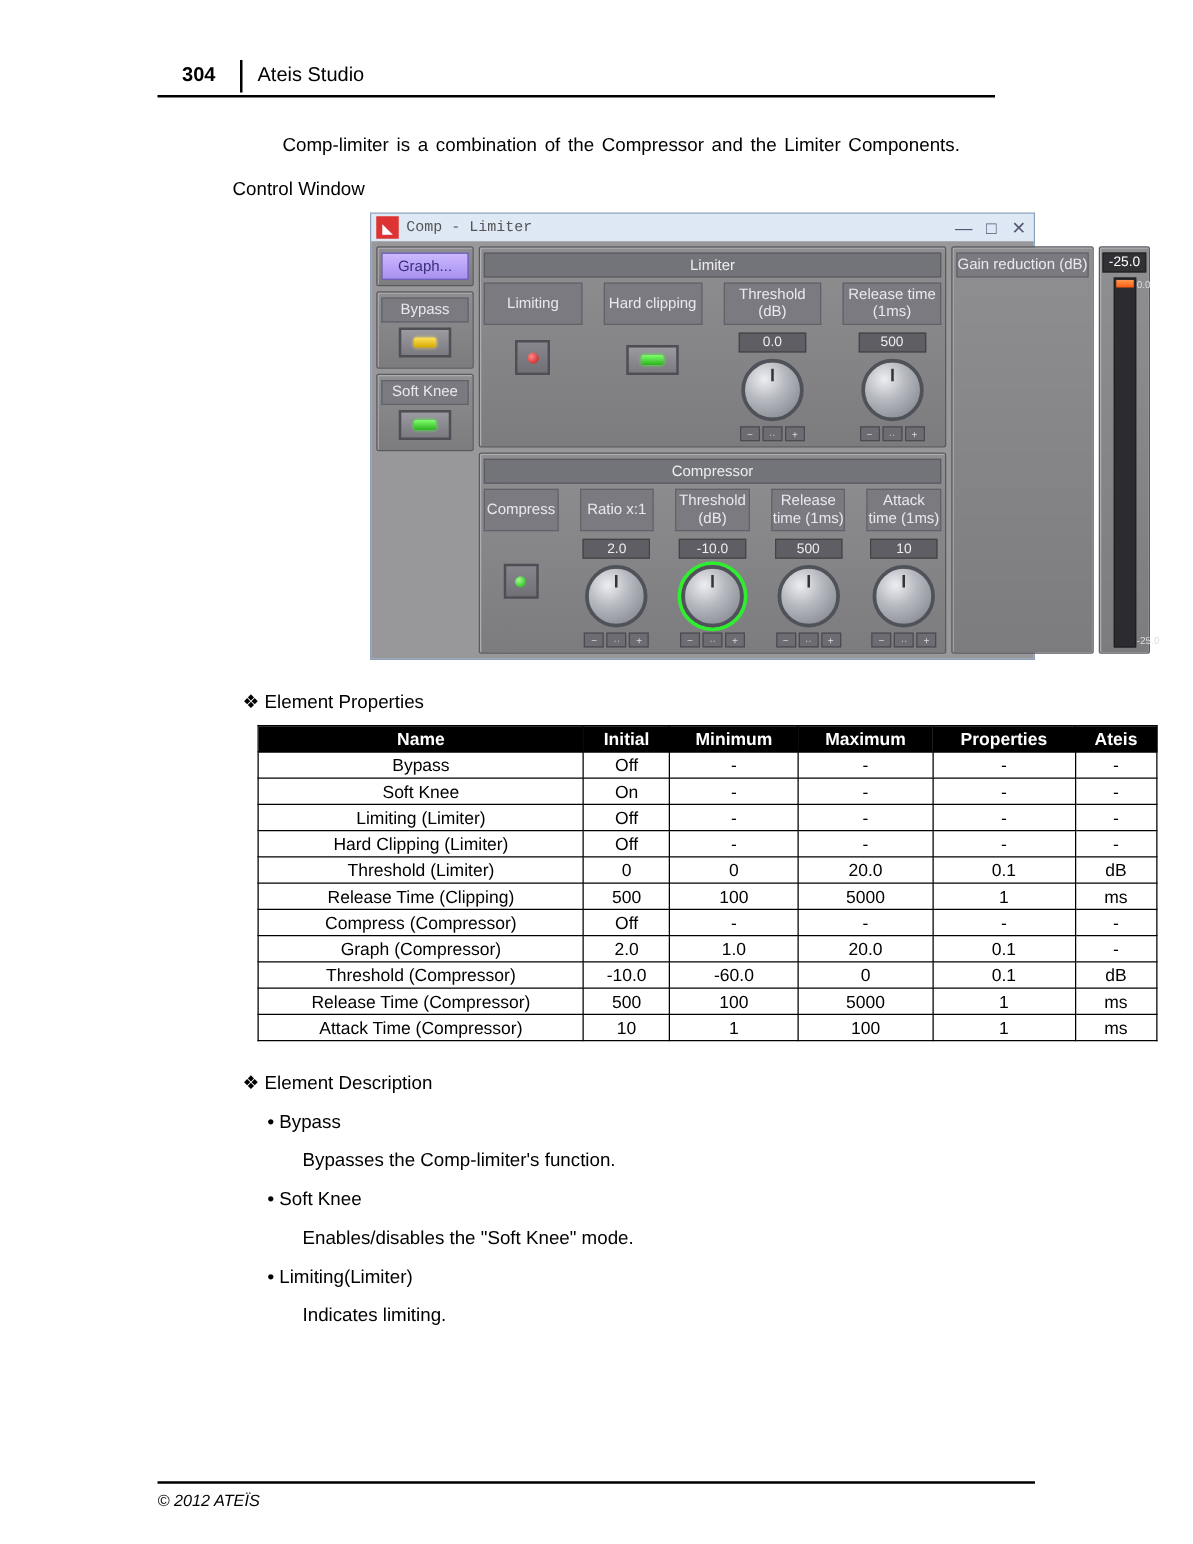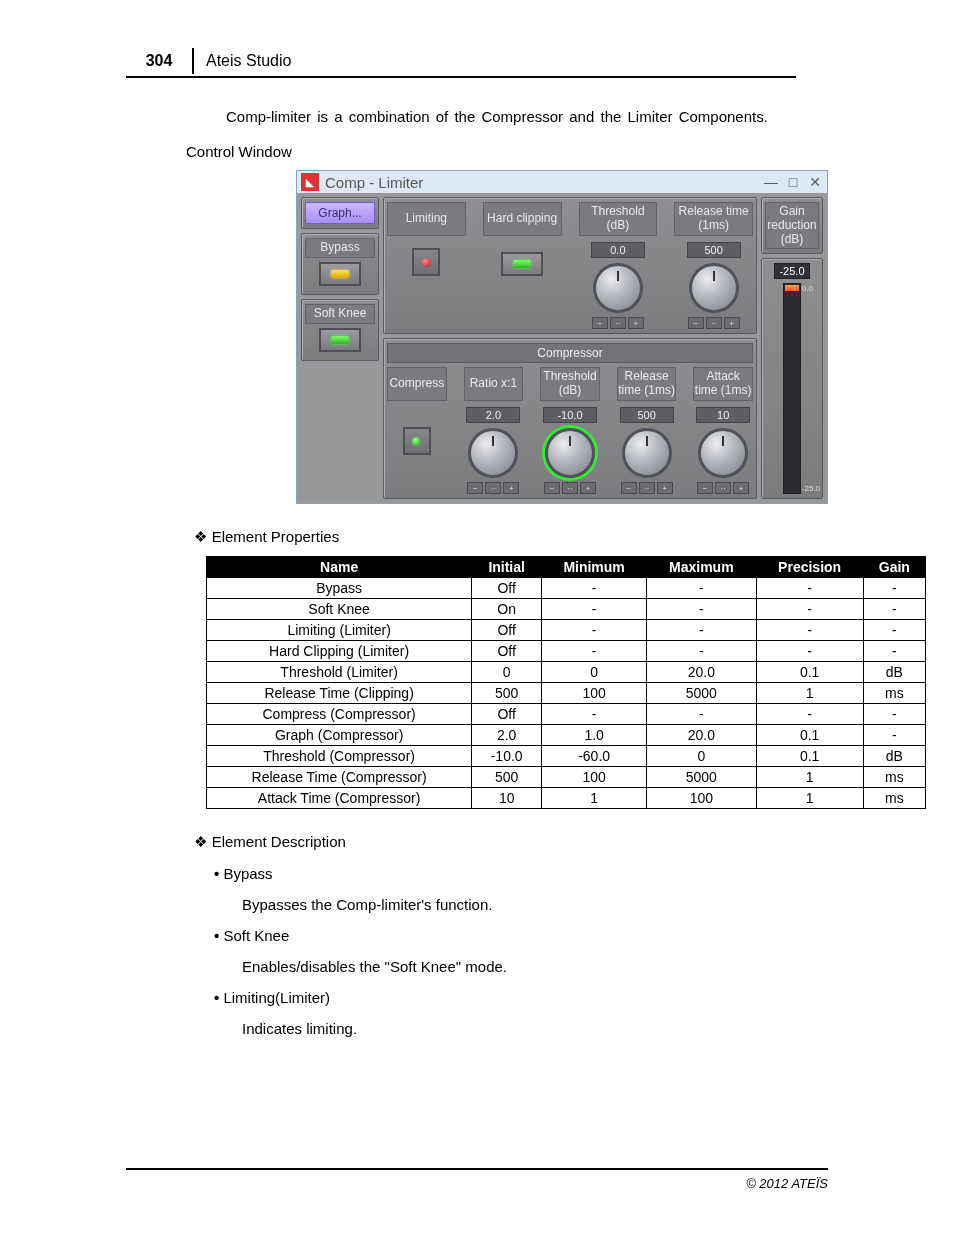--- a/index.html
+++ b/index.html
@@ -9,33 +9,33 @@
   .page-no{width:50px;text-align:center;font-weight:bold;font-size:16px;border-right:2px solid #000;padding:4px 8px}
   .manual-title{font-weight:normal;font-size:16px;padding:4px 12px}
   .intro{margin-left:100px;font-size:15px;margin-bottom:18px;word-spacing:2px}
   .section-label{margin-left:60px;font-size:15px;margin-bottom:10px}
   .bullet-sec{margin-left:68px;font-size:15px;margin-top:24px;margin-bottom:10px}
   .bullet-sec::before{content:"❖ ";}
   .desc-list{margin-left:88px;font-size:15px}
   .desc-item{margin:14px 0}
   .desc-item::before{content:"• ";font-weight:bold}
   .desc-body{margin:14px 0 14px 28px}
-  .footer{position:absolute;bottom:44px;left:60px;right:60px;border-top:2px solid #000;text-align:right;font-style:italic;font-size:13px;padding-top:6px}
+  .footer{position:absolute;bottom:27px;left:60px;right:60px;border-top:2px solid #000;font-style:italic;font-size:13px;padding-top:6px}
 
   
   .prop-table{margin-left:80px;width:720px;border-collapse:collapse;font-size:14px}
   .prop-table th,.prop-table td{border:1px solid #000;padding:2px 6px;text-align:center;white-space:nowrap}
   .prop-table th{background:#000;color:#fff;font-weight:bold}
   .prop-table td.name{text-align:center}
 
   
   .ctrl-wrap{margin-left:170px;width:530px;background:linear-gradient(#dfe9f5,#cfdef0);border:1px solid #8aa0bb;font-size:13px;color:#fff}
   .titlebar{display:flex;align-items:center;padding:2px 4px;color:#444}
   .titlebar .app-icon{width:18px;height:18px;background:#d33;margin-right:6px;display:flex;align-items:center;justify-content:center;font-size:11px;color:#fff}
-  .titlebar .title{flex:1;font-family:Liberation Sans, sans-serif;font-size:15px;color:#555}
+  .titlebar .title{flex:1;font-family:Liberation Mono, monospace;font-size:12px;color:#555}
   .titlebar .wbtn{width:16px;height:14px;margin-left:6px;color:#557;display:flex;align-items:center;justify-content:center;font-size:14px}
   .win-body{display:flex;gap:4px;padding:4px;background:#98989a}
   .col{display:flex;flex-direction:column;gap:4px}
   .panel{background:linear-gradient(#8f8f92,#7c7c7f);border:1px solid #595960;border-radius:2px;padding:4px 3px;box-shadow:inset 1px 1px 0 #aeaeb2}
   .group-title{background:#73737a;color:#ededf0;text-align:center;font-size:12px;padding:2px 0;border:1px solid #5a5a60;margin-bottom:4px}
   .graph-btn{background:linear-gradient(#cbb8ff,#a890f0);color:#3a2f7a;text-align:center;padding:3px 0;border:1px solid #6e5dc2;font-size:12px}
   .label-box{text-align:center;color:#e8e8ee;font-size:12px;padding:2px 0;border:1px solid #616168;background:#7a7a80;margin-bottom:4px;line-height:1.15}
   .led-btn{width:38px;height:20px;margin:4px auto;border:2px solid #4e4e55;background:linear-gradient(#9a9aa0,#7a7a80);display:flex;align-items:center;justify-content:center}
   .led{width:18px;height:8px;border-radius:2px}
   .led.on-green{background:linear-gradient(#7dff6a,#2db31f);box-shadow:0 0 3px #4dff3a}
@@ -46,21 +46,21 @@
   .dot.green{background:radial-gradient(circle at 35% 35%,#9dff8a,#18a010)}
   .val-display{width:52px;margin:2px auto 3px;text-align:center;font-size:11px;color:#eee;background:#5e5e64;border:1px solid #444;padding:1px 0}
   .knob{width:44px;height:44px;margin:2px auto 2px;border-radius:50%;background:radial-gradient(circle at 35% 30%,#eceef2 0%,#b7b9c0 40%,#7a7c84 100%);border:3px solid #50525a;position:relative}
   .knob.green{box-shadow:0 0 0 3px #2fed2f}
   .knob::after{content:"";position:absolute;left:50%;top:5px;width:2px;height:10px;background:#333;transform:translateX(-50%)}
   .stepper{display:flex;justify-content:center;gap:2px;margin-top:2px}
   .stepper span{width:14px;height:10px;background:#6c6c72;border:1px solid #4a4a50;font-size:8px;color:#ddd;display:flex;align-items:center;justify-content:center}
   .h-row{display:flex;gap:17px}
   .cell{flex:1;display:flex;flex-direction:column;align-items:center}
   .cell .label-box{width:100%;box-sizing:border-box;min-height:34px;display:flex;align-items:center;justify-content:center}
-  .meter-col{width:62px;display:flex;flex-direction:column;gap:4px}
+  .meter-col{width:62px;display:flex;flex-direction:row;gap:4px}
   .meter-body{flex:1;display:flex;flex-direction:column;align-items:center;justify-content:flex-start;padding:4px 2px}
   .meter-val{background:#323236;color:#fff;font-size:11px;padding:1px 4px;border:1px solid #222;margin-bottom:4px}
   .meter-bar{width:16px;flex:1;background:#2c2c30;border:1px solid #1f1f22;position:relative;margin:0 auto}
   .meter-bar .fill{position:absolute;left:1px;right:1px;top:1px;height:6px;background:linear-gradient(#ff9a50,#ff5a10)}
   .meter-bar .ticks{position:absolute;right:-20px;top:0;bottom:0;display:flex;flex-direction:column;justify-content:space-between;font-size:8px;color:#ddd}
   .col-left{width:78px}
   .col-mid{flex:1}
 </style>
 </head>
 <body>
@@ -102,20 +102,21 @@
           <div class="label-box">Soft Knee</div>
           <div class="led-btn">
               <div class="led on-green"></div>
             </div>
         </div>
       </div>
 
       <div class="col col-mid">
 
         <div class="panel">
+          <div class="group-title">Limiter</div>
           <div class="h-row">
             <div class="cell">
               <div class="label-box">Limiting</div>
               <div class="led-sq">
                   <div class="dot red"></div>
                 </div>
             </div>
             <div class="cell">
               <div class="label-box">Hard clipping</div>
               <div class="led-btn" style="margin-top:12px">
@@ -219,22 +220,22 @@
 
   <div class="bullet-sec">Element Properties</div>
 
   <table class="prop-table">
     <thead>
         <tr>
       <th>Name</th>
       <th>Initial</th>
       <th>Minimum</th>
       <th>Maximum</th>
-      <th>Precision</th>
-      <th>Gain</th>
+      <th>Properties</th>
+      <th>Ateis</th>
     </tr>
       </thead>
     <tbody id="prop-body">
         <tr>
           <td class="name">Bypass</td>
           <td>Off</td>
           <td>-</td>
           <td>-</td>
           <td>-</td>
           <td>-</td>

